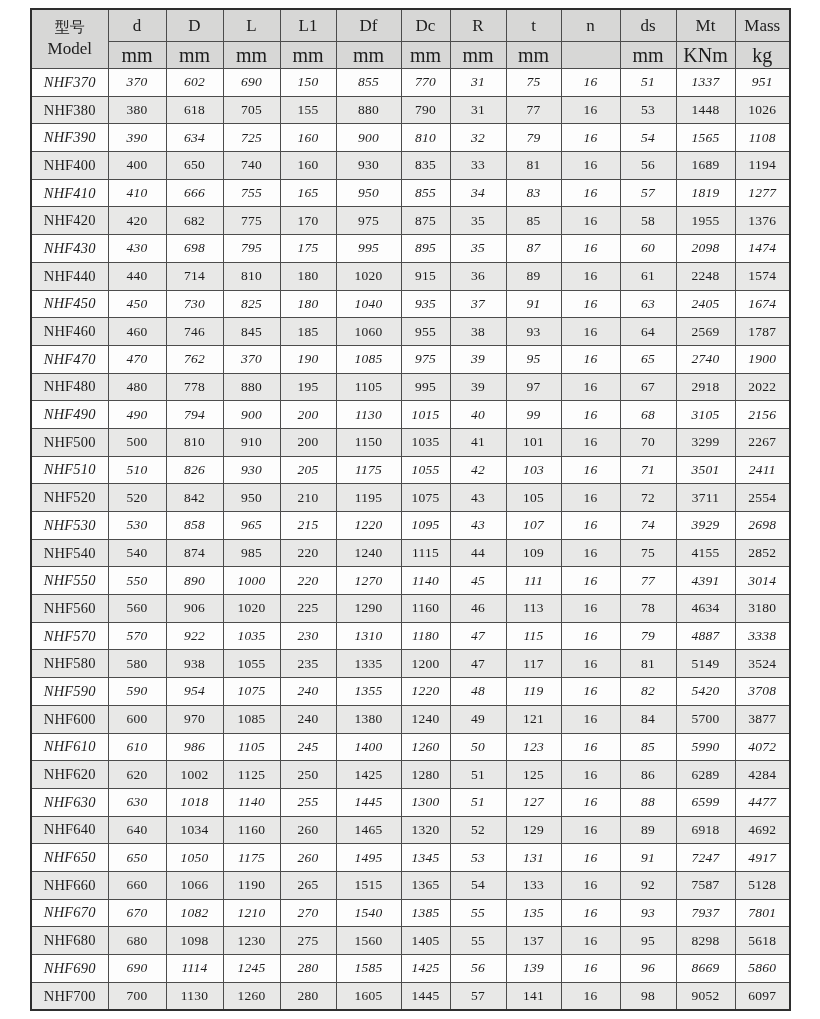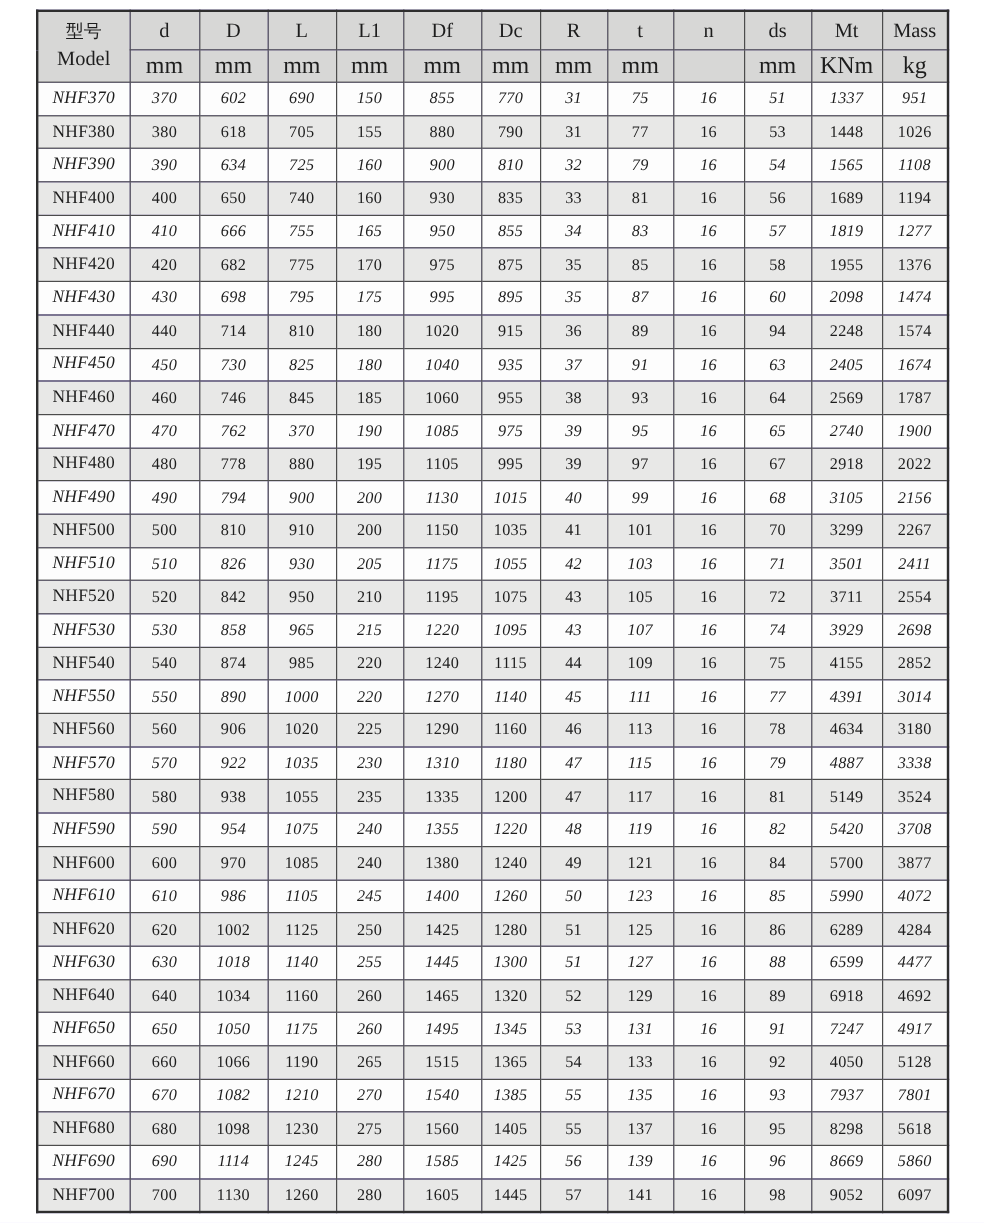--- a/index.html
+++ b/index.html
@@ -16,21 +16,21 @@
     height: 1019px;
     padding: 8px 28px 7px 30px;
     background: #ffffff;
     font-family: "Liberation Serif", "DejaVu Serif", serif;
   }
   table.spec {
     border-collapse: collapse;
     table-layout: fixed;
     width: 624px;
     border: 2px solid #2e2e2e;
-    background: #c4b5fd;
+    background: #a16207;
   }
   table.spec th, table.spec td {
     border: 1px solid #4c4c4c;
     text-align: center;
     vertical-align: middle;
     padding: 0;
     color: #1d1d1d;
     overflow: hidden;
     white-space: nowrap;
   }
@@ -230,21 +230,21 @@
           <td class="model-cell">NHF440</td>
           <td>440</td>
           <td>714</td>
           <td>810</td>
           <td>180</td>
           <td>1020</td>
           <td>915</td>
           <td>36</td>
           <td>89</td>
           <td>16</td>
-          <td>94</td>
+          <td>61</td>
           <td>2248</td>
           <td>1574</td>
         </tr>
         <tr class="plain">
           <td class="model-cell">NHF450</td>
           <td>450</td>
           <td>730</td>
           <td>825</td>
           <td>180</td>
           <td>1040</td>
@@ -561,21 +561,21 @@
           <td>660</td>
           <td>1066</td>
           <td>1190</td>
           <td>265</td>
           <td>1515</td>
           <td>1365</td>
           <td>54</td>
           <td>133</td>
           <td>16</td>
           <td>92</td>
-          <td>4050</td>
+          <td>7587</td>
           <td>5128</td>
         </tr>
         <tr class="plain">
           <td class="model-cell">NHF670</td>
           <td>670</td>
           <td>1082</td>
           <td>1210</td>
           <td>270</td>
           <td>1540</td>
           <td>1385</td>

